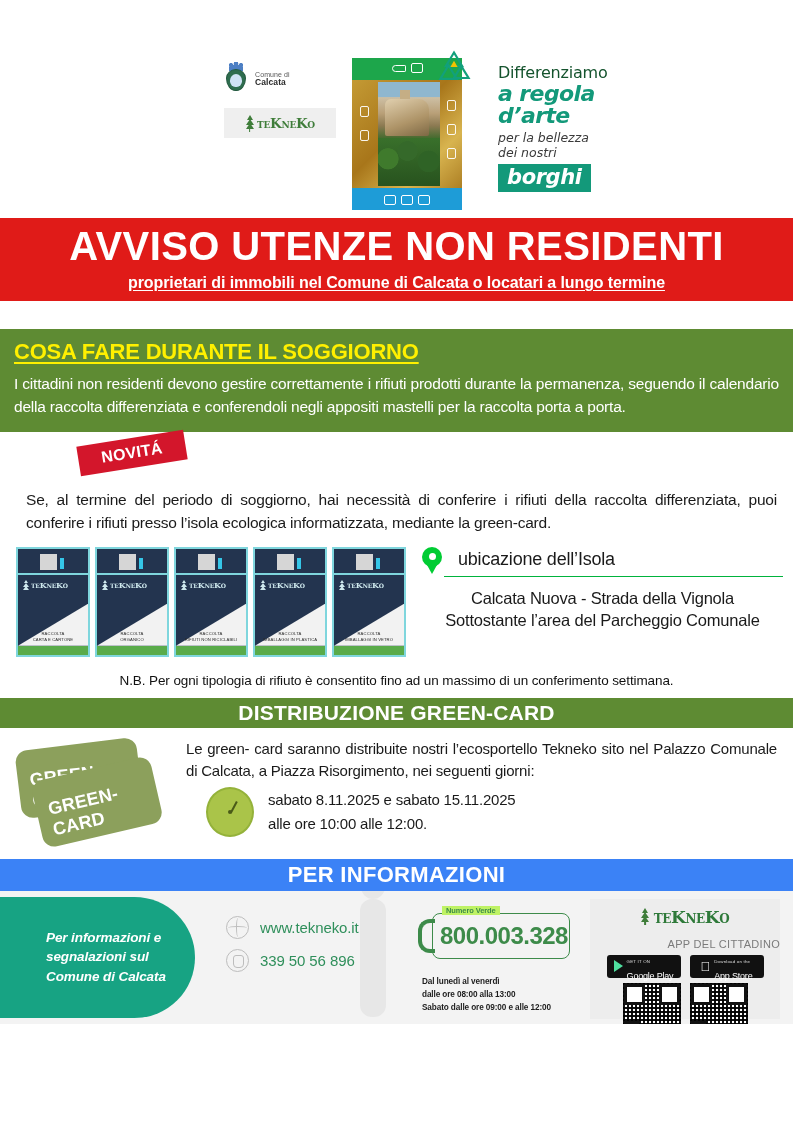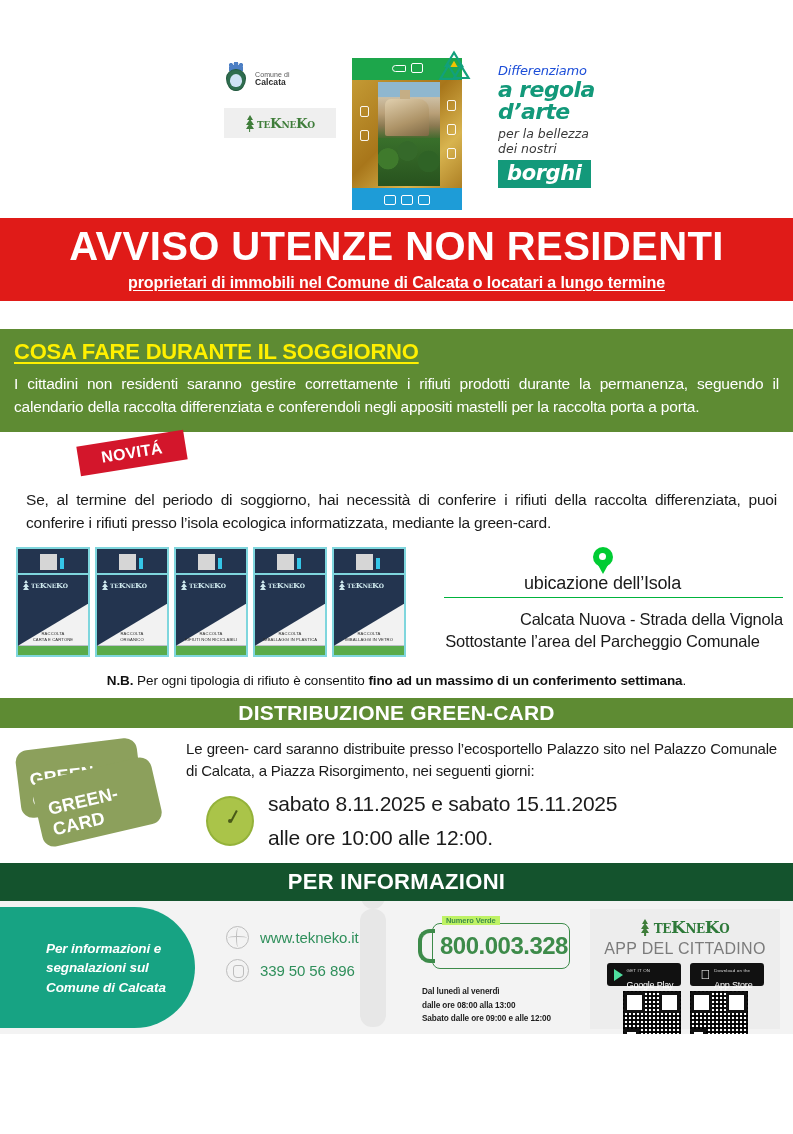--- a/index.html
+++ b/index.html
@@ -80,21 +80,21 @@
   .side-ico { position:absolute; width:9px; height:11px; border:1.3px solid #fff; border-radius:2px; opacity:.92;}
   .recyc { position:absolute; right:-14px; top:-10px; width:44px; height:40px; }
   .hand { position:absolute; left:60px; top:108px; width:92px; height:78px;
     background:linear-gradient(150deg,#f0c3a4,#dba07c); border-radius:44px 20px 34px 40px;
     transform:rotate(-6deg); z-index:-1; }
   .hand2 { position:absolute; left:74px; top:96px; width:44px; height:30px;
     background:linear-gradient(150deg,#e8b296,#d0906c); border-radius:20px 12px 6px 18px; z-index:-1;}
 
   .slogan { position:absolute; left:498px; top:63px; width:150px; color:#1f9e7a;
     font-family:"DejaVu Sans", sans-serif; }
-  .slogan .s1 { font-size:13px; font-style:italic; color:#1d4ed8; letter-spacing:-.2px; }
+  .slogan .s1 { font-size:16px; color:#14532d; letter-spacing:-.2px; }
   .slogan .s2 { font-size:22px; font-weight:bold; font-style:italic; line-height:1.02;
     color:#13997a; letter-spacing:-.6px; margin-top:1px; }
   .slogan .s3 { font-size:12.5px; font-style:italic; color:#3a3a3a; line-height:1.18; margin-top:3px;}
   .slogan .s4 { display:inline-block; margin-top:4px; background:#13997a; color:#fff;
     font-size:21px; font-weight:bold; font-style:italic; padding:1px 9px 3px; letter-spacing:-.4px;}
 
   
   .redbar { background:#e01b18; padding:7px 0 9px; text-align:center; }
   .redbar h1 { color:#fff; font-size:40px; font-weight:bold; letter-spacing:.4px;
     font-family:"Liberation Sans", sans-serif; line-height:1.08; }
@@ -140,34 +140,34 @@
   .card .tree3 i:nth-child(2){top:3px;}
   .card .tree3 i:nth-child(3){top:6px;}
   .card .wedge { position:absolute; left:0; right:0; bottom:9px; height:42px;
     background:#f2f2f2; clip-path:polygon(0% 100%,100% 0%,100% 100%); }
   .card .lbl { position:absolute; left:0; right:0; bottom:12px; text-align:center;
     font-size:4.2px; color:#2a2a2a; line-height:1.35; letter-spacing:.1px; }
   .card .lbl .r { display:block; }
   .card .foot { position:absolute; left:0; right:0; bottom:0; height:9px; background:#5aab4a; }
 
   .loc { flex:1; padding-left:6px; }
-  .loc-top { display:flex; align-items:center; gap:0;flex-direction:column; }
+  .loc-top { display:flex; align-items:center; gap:16px; }
   .pin { width:20px; height:26px; position:relative; flex:none; }
   .pin .p { position:absolute; left:0; top:0; width:20px; height:20px; background:#00cc33;
     border-radius:50% 50% 50% 50%; }
   .pin .p:after { content:""; position:absolute; left:5px; top:18px; border-left:5px solid transparent;
     border-right:5px solid transparent; border-top:9px solid #00cc33; }
   .pin .h { position:absolute; left:6.5px; top:6px; width:7px; height:7px; background:#fff; border-radius:50%; }
   .loc-title { font-size:18px; color:#1a1a1a; letter-spacing:-.2px; }
   .loc-rule { height:1.6px; background:#00b33c; margin:3px 0 0 22px; }
-  .loc-l1 { font-size:16.5px; color:#1a1a1a; text-align:right; margin-top:12px; letter-spacing:-.2px;}
+  .loc-l1 { font-size:16.5px; color:#1a1a1a; text-align:center; margin-top:12px; letter-spacing:-.2px;}
   .loc-l2 { font-size:16.5px; color:#1a1a1a; text-align:center; margin-top:3px; letter-spacing:-.2px;}
 
   .nb { text-align:center; font-size:13.5px; color:#111; padding:16px 10px 10px; letter-spacing:-.1px;}
-  .nb b { font-weight:bold;text-align:right; }
+  .nb b { font-weight:normal;text-align:right; }
 
   
   .band3 { background:#5e8b33; height:30px; display:flex; align-items:center; justify-content:center; }
   .band3 span { color:#fff; font-size:21px; font-weight:bold; letter-spacing:.2px; }
 
   .dist { display:flex; padding:10px 16px 0 10px; gap:4px; }
   .gc-wrap { width:172px; height:112px; position:relative; flex:none; }
   .gc { position:absolute; width:122px; height:68px; background:#8ca05c; border-radius:12px; }
   .gc1 { left:8px; top:6px; transform:rotate(-7deg); }
   .gc2 { left:26px; top:30px; transform:rotate(-13deg); }
@@ -178,26 +178,26 @@
   .dist-when { display:flex; align-items:center; gap:14px; margin-top:4px; padding-left:20px; }
   .clock { width:48px; height:50px; position:relative; flex:none; }
   .clock .face { position:absolute; inset:0; background:#aac449; border-radius:50%;
     border:2px solid #94b23a; }
   .clock .hand1 { position:absolute; left:50%; top:26%; width:2px; height:25%; background:#4a5a18;
     transform-origin:bottom center; transform:rotate(28deg); }
   .clock .hand2 { position:absolute; left:50%; top:36%; width:2px; height:16%; background:#4a5a18;
     transform-origin:bottom center; transform:rotate(-70deg); }
   .clock .dot { position:absolute; left:50%; top:50%; width:4px; height:4px; background:#4a5a18;
     border-radius:50%; transform:translate(-50%,-50%);}
-  .dist-when .lines { font-size:21px; line-height:1.6; color:#1a1a1a; letter-spacing:-.2px;}
+  .dist-when .lines { font-size:15px; line-height:1.6; color:#1a1a1a; letter-spacing:-.2px;}
   .att { text-align:center; color:#e01b18; font-size:10.5px; font-weight:bold; margin-top:8px;
     letter-spacing:-.1px; }
 
   
-  .band4 { background:#14532d; height:38px; display:flex; align-items:center; justify-content:center;
+  .band4 { background:#3b82f6; height:32px; display:flex; align-items:center; justify-content:center;
     margin-top:9px; }
   .band4 span { color:#fff; font-size:22px; font-weight:bold; letter-spacing:.3px; }
   .foot { position:relative; height:133px; background:#f3f3f3; overflow:hidden; }
   .foot .ghost-i { position:absolute; left:360px; top:8px; width:26px; height:118px;
     background:#e7e7e7; border-radius:12px; }
   .foot .ghost-d { position:absolute; left:361px; top:-16px; width:24px; height:24px;
     background:#e7e7e7; border-radius:50%; }
   .teal { position:absolute; left:-20px; top:6px; width:215px; height:121px; background:#17a383;
     border-radius:0 64px 64px 0; display:flex; align-items:center; }
   .teal p { color:#fff; font-size:13.5px; font-style:italic; font-weight:bold; line-height:1.45;
@@ -225,21 +225,21 @@
     font-size:7.5px; font-weight:bold; color:#3d8b4a; letter-spacing:-.1px;}
   .gn-box .num { position:absolute; left:22px; top:9px; font-size:24px; font-weight:bold;
     color:#3d8b4a; letter-spacing:-.5px;}
   .gn-hours { margin-top:16px; font-size:8.2px; color:#1d1d1d; line-height:1.62; font-weight:bold;
     letter-spacing:-.1px; padding-left:4px;}
   .appbox { position:absolute; left:590px; top:8px; width:190px; height:120px; background:#ededed;
     text-align:center; padding-top:8px; }
   .appbox .logo { display:flex; align-items:center; justify-content:center; gap:4px; }
   .appbox .logo .tw { font-family:"DejaVu Serif", serif; font-size:17px; font-weight:bold;
     color:#2f7a3a; font-variant:small-caps; letter-spacing:-.4px;}
-  .appbox .sub { font-size:16px; color:#7b7b7b; letter-spacing:.3px; margin-top:3px;}
+  .appbox .sub { font-size:11px; color:#7b7b7b; letter-spacing:.3px; margin-top:11px;text-align:right;}
   .badges { display:flex; gap:9px; justify-content:center; margin-top:5px; }
   .badge { width:74px; height:23px; background:#111; border-radius:3px; display:flex;
     align-items:center; justify-content:center; gap:4px; }
   .badge .gl { width:0; height:0; border-left:9px solid #4fe0a0; border-top:6px solid transparent;
     border-bottom:6px solid transparent; }
   .badge .ap { color:#fff; font-size:13px; line-height:1; }
   .badge .btxt { text-align:left; line-height:1; }
   .badge .btxt .b1 { font-size:4.4px; color:#dcdcdc; letter-spacing:.2px; }
   .badge .btxt .b2 { font-size:9px; color:#fff; letter-spacing:-.2px; }
   .qrs { display:flex; gap:9px; justify-content:center; margin-top:5px; }
@@ -328,21 +328,21 @@
 
   <div class="redbar">
     <h1>AVVISO UTENZE NON RESIDENTI</h1>
     <h2>proprietari di immobili nel Comune di Calcata o locatari a lungo termine</h2>
   </div>
 
   <div class="gap"></div>
 
   <div class="sec-green">
     <div class="sec-head">COSA FARE DURANTE IL SOGGIORNO</div>
-    <div class="sec-body">I cittadini non residenti saranno gestire correttamente i rifiuti prodotti durante la permanenza, seguendo il calendario della raccolta differenziata e conferendoli negli appositi mastelli per la raccolta porta a porta.</div>
+    <div class="sec-body">I cittadini non residenti devono gestire correttamente i rifiuti prodotti durante la permanenza, seguendo il calendario della raccolta differenziata e conferendoli negli appositi mastelli per la raccolta porta a porta.</div>
   </div>
 
   <div class="band2-wrap">
     <div class="novita">
       <span>NOVITÁ</span>
     </div>
   </div>
   <div class="sec2-body">Se, al termine del periodo di soggiorno, hai necessità di conferire i rifiuti della raccolta differenziata,  puoi conferire i rifiuti presso l’isola ecologica informatizzata, mediante la green-card.</div>
 
   <div class="mid">
@@ -474,21 +474,21 @@
   <div class="dist">
     <div class="gc-wrap">
       <div class="gc gc1">
           <span>GREEN-CARD</span>
         </div>
       <div class="gc gc2">
           <span>GREEN-CARD</span>
         </div>
     </div>
     <div class="dist-txt">
-      <div class="dist-p">Le green- card saranno distribuite presso l’ecosportello Palazzo sito nel Palazzo Comunale di Calcata, a Piazza Risorgimento, nei seguenti giorni:</div>
+      <div class="dist-p">Le green- card saranno distribuite nostri l’ecosportello Tekneko sito nel Palazzo Comunale di Calcata, a Piazza Risorgimento, nei seguenti giorni:</div>
       <div class="dist-when">
         <span class="clock">
           <span class="face"></span>
             <span class="hand1"></span>
             <span class="hand2"></span>
             <span class="dot"></span>
         </span>
         <span class="lines">
           <div>sabato 8.11.2025 e sabato 15.11.2025</div>
           <div>alle ore 10:00 alle 12:00.</div>

